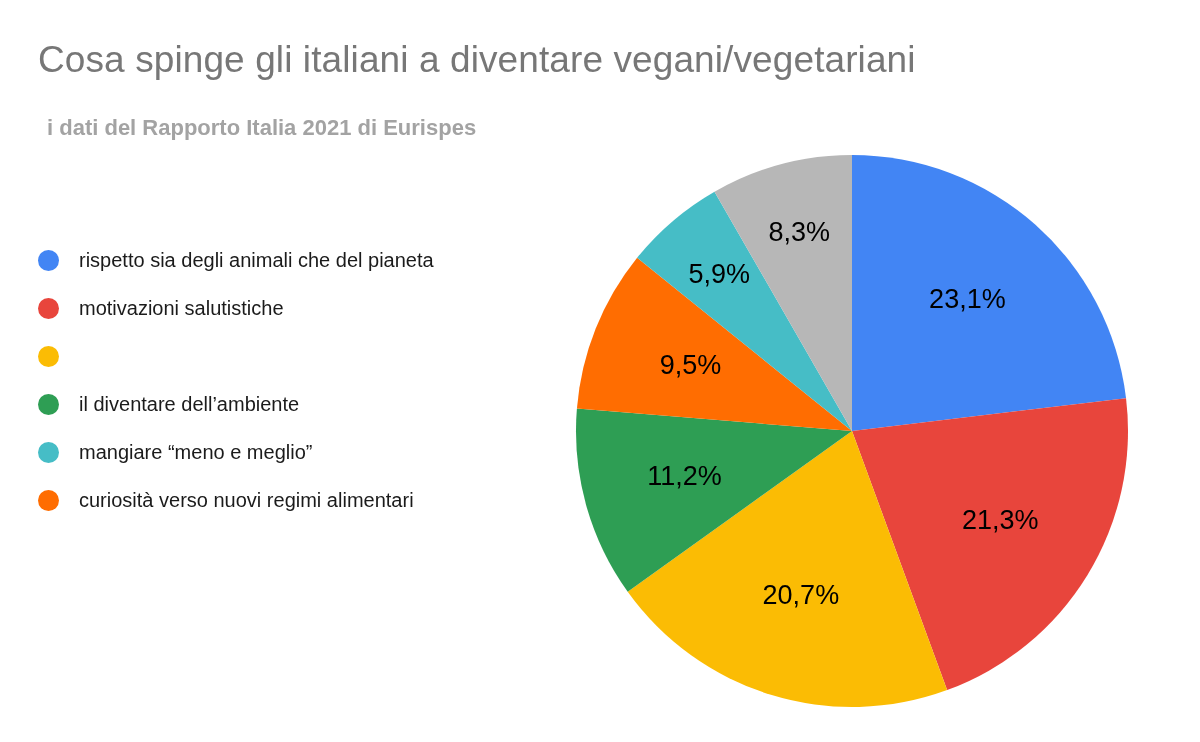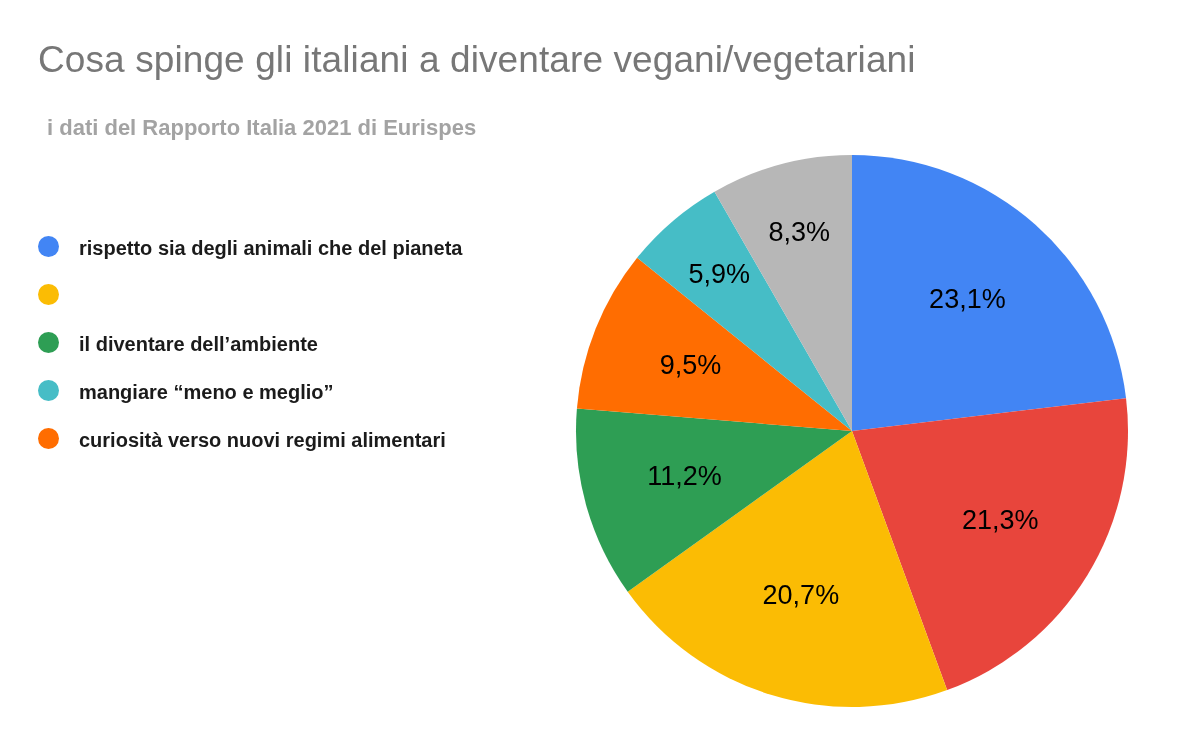--- a/index.html
+++ b/index.html
@@ -47,23 +47,22 @@
 
   
   .legend {
     position: absolute;
     left: 38px;
     top: 236px;
     width: 520px;
   }
   .legend-item {
     display: flex;
-    align-items: flex-start;
+    align-items: center;
     height: 48px;
-    font-weight: bold;
   }
   .legend-swatch {
     width: 21px;
     height: 21px;
     border-radius: 50%;
     flex: 0 0 auto;
   }
   .legend-label {
     margin-left: 20px;
     font-size: 20px;
@@ -102,20 +101,24 @@
   <div class="chart-title">Cosa spinge gli italiani a diventare vegani/vegetariani</div>
 
   <div class="chart-subtitle">i dati del Rapporto Italia 2021 di Eurispes</div>
 
   <div class="legend" id="legend">
       <div class="legend-item">
         <span class="legend-swatch" style="background: rgb(66, 133, 244);"></span>
         <span class="legend-label">rispetto sia degli animali che del pianeta</span>
       </div>
       <div class="legend-item">
+        <span class="legend-swatch" style="background: rgb(232, 69, 60);"></span>
+        <span class="legend-label">motivazioni salutistiche</span>
+      </div>
+      <div class="legend-item">
         <span class="legend-swatch" style="background: rgb(251, 188, 4);"></span>
       </div>
       <div class="legend-item">
         <span class="legend-swatch" style="background: rgb(46, 158, 84);"></span>
         <span class="legend-label">il diventare dell’ambiente</span>
       </div>
       <div class="legend-item">
         <span class="legend-swatch" style="background: rgb(70, 189, 198);"></span>
         <span class="legend-label">mangiare “meno e meglio”</span>
       </div>

